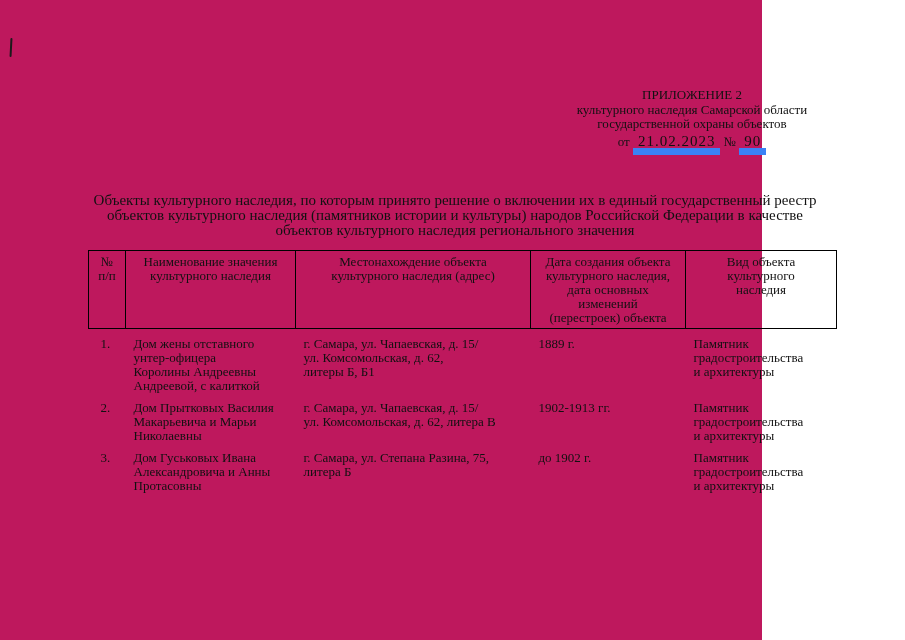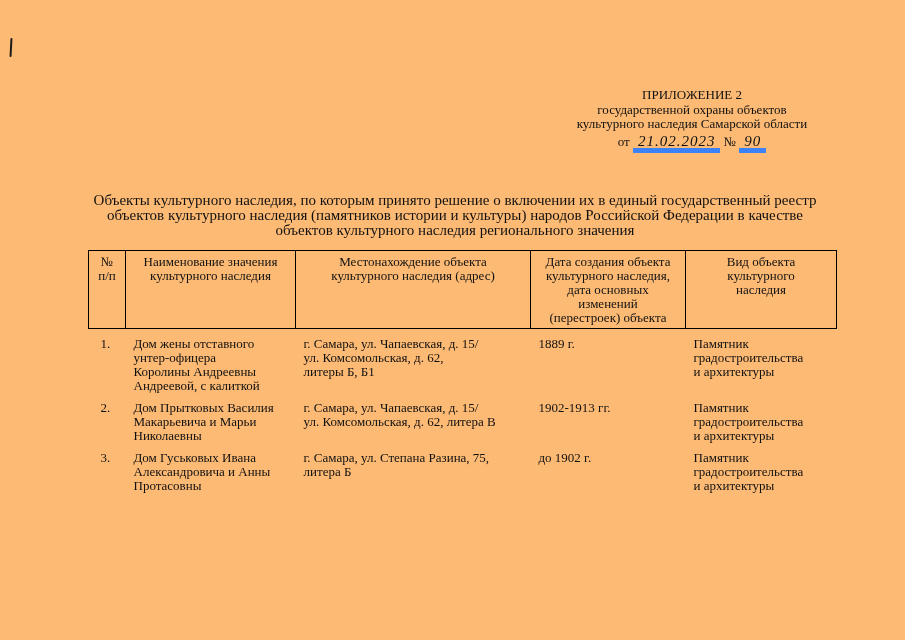--- a/index.html
+++ b/index.html
@@ -7,22 +7,22 @@
   body {
     background: #ffffff;
     font-family: "Liberation Serif", "DejaVu Serif", serif;
     color: #111;
     position: relative;
     overflow: hidden;
   }
   .page {
     position: absolute;
     left: 0; top: 0;
-    width: 905px; height: 640px;
-    background: #fdba74;
+    width: 762px; height: 640px;
+    background: #be185d;
   }
   .pen-mark {
     position: absolute;
     left: 10px; top: 38px;
     width: 2px; height: 19px;
     background: #1b1b1b;
     border-radius: 1px;
     transform: rotate(3deg);
   }
   .appendix {
@@ -31,25 +31,24 @@
     width: 292px;
     text-align: center;
     font-size: 13px;
     line-height: 14.5px;
   }
   .appendix-date {
     margin-top: 2px;
   }
   .hand {
     display: inline-block;
-    font-style: italic;
     font-size: 15px;
     letter-spacing: 1px;
     padding: 0 5px;
-    border-bottom: 5px solid #3b82f6;
+    border-bottom: 7px solid #3b82f6;
     line-height: 14px;
   }
   .doc-title {
     position: absolute;
     top: 193px; left: 84px;
     width: 742px;
     text-align: center;
     font-size: 15px;
     line-height: 15px;
   }
@@ -83,22 +82,22 @@
 </style>
 </head>
 <body>
 
 <div class="page">
 
   <div class="pen-mark"></div>
 
   <div class="appendix">
     <div>ПРИЛОЖЕНИЕ 2</div>
+    <div>культурного наследия Самарской области</div>
     <div>государственной охраны объектов</div>
-    <div>культурного наследия Самарской области</div>
     <div class="appendix-date">
       <span>от</span>
       <span class="hand">21.02.2023</span>
       <span>№</span>
       <span class="hand">90</span>
     </div>
   </div>
 
   <div class="doc-title">Объекты культурного наследия, по которым принято решение о включении их в единый государственный реестр объектов культурного наследия (памятников истории и культуры) народов Российской Федерации в качестве объектов культурного наследия регионального значения</div>
 

